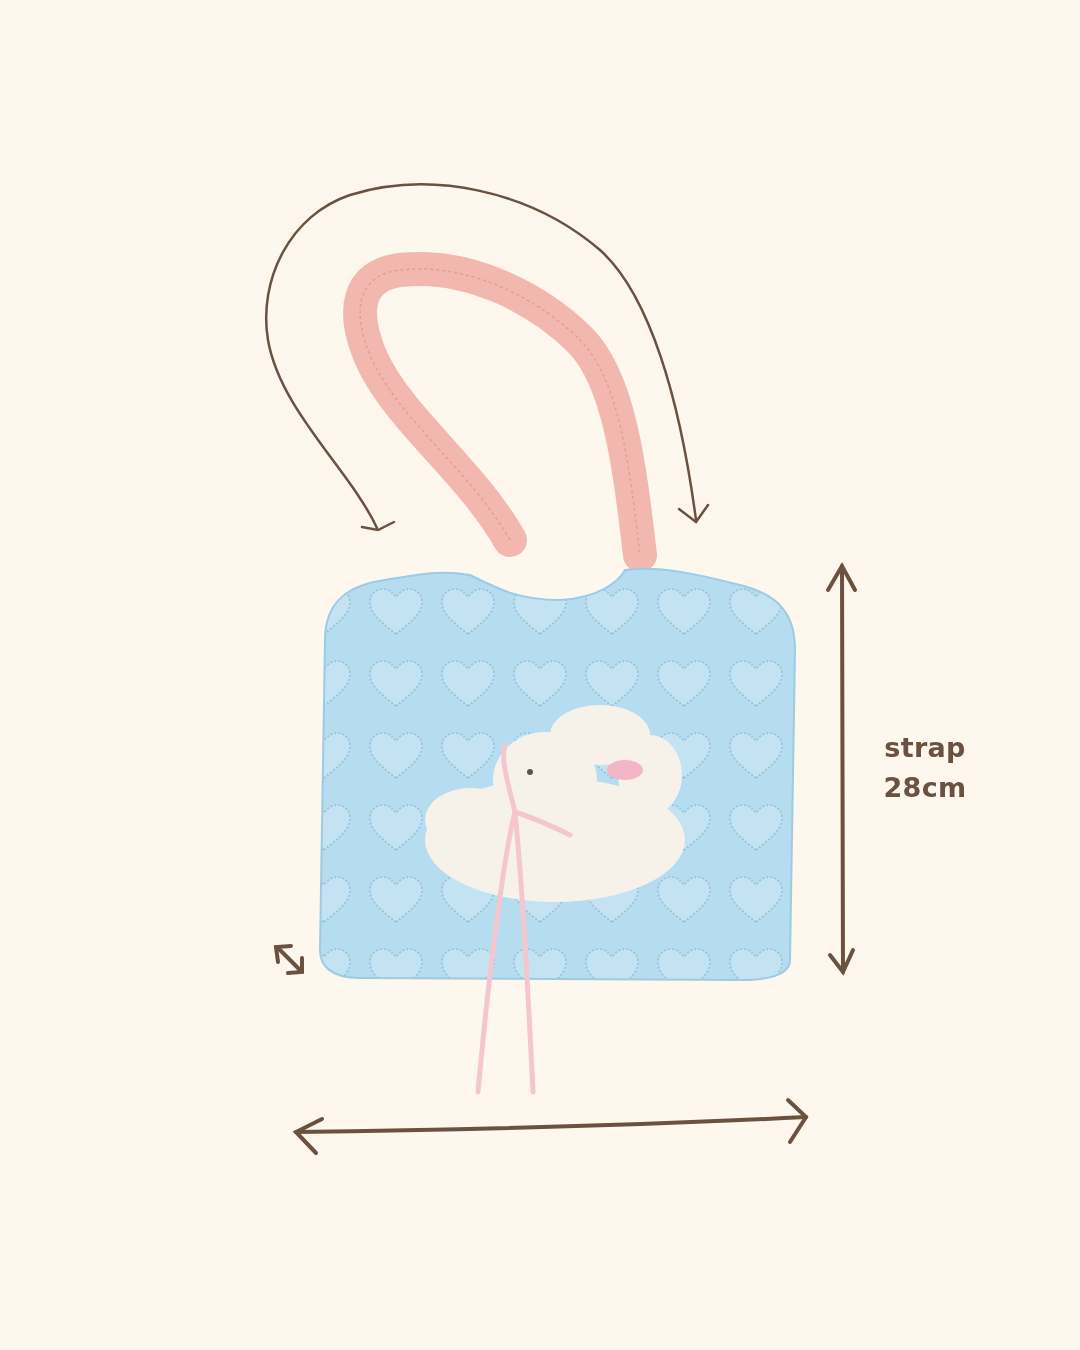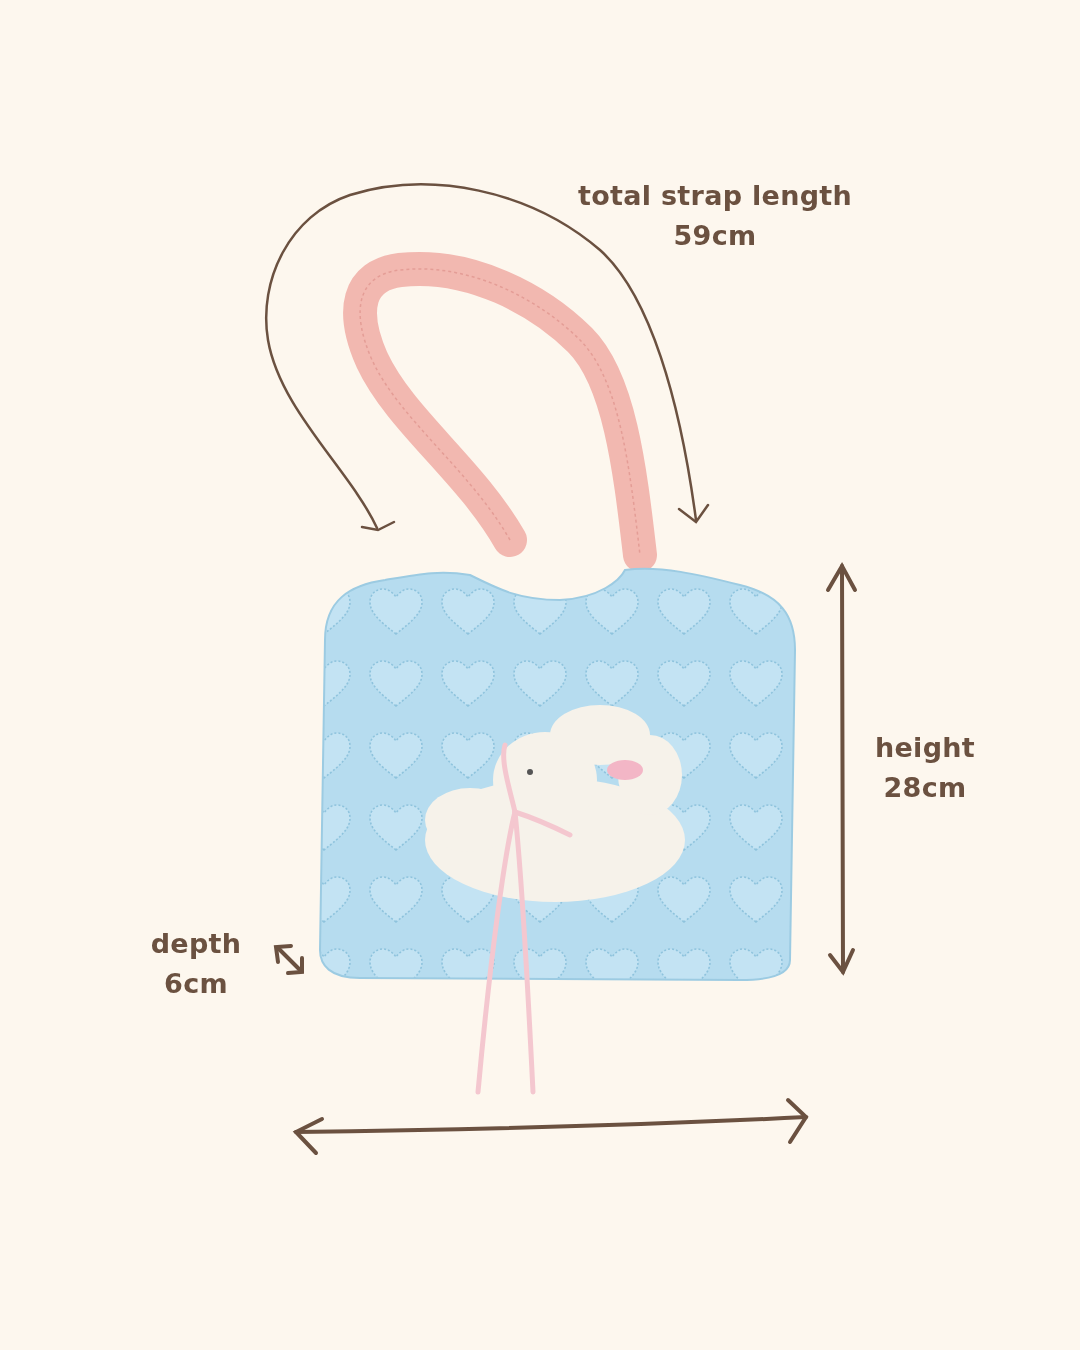--- a/index.html
+++ b/index.html
@@ -84,29 +84,21 @@
       <path d="M288 973 L302 972 L302 958"></path>
     </g>
 
     <g fill="none" stroke="#6b5140" stroke-width="4" stroke-linecap="round">
       <path d="M296 1132 C450 1130 650 1125 806 1117"></path>
       <path d="M322 1119 L296 1132 L316 1153"></path>
       <path d="M788 1100 L806 1117 L790 1142"></path>
     </g>
   </svg>
 
-  <div id="strap-label" class="label">
-    <span>total strap length</span>
-    <span>59cm</span>
-  </div>
 
   <div id="height-label" class="label">
-    <span>height</span>
+    <span>strap</span>
     <span>28cm</span>
   </div>
 
-  <div id="depth-label" class="label">
-    <span>depth</span>
-    <span>6cm</span>
-  </div>
 
 
 </div>
 
 </body></html>

